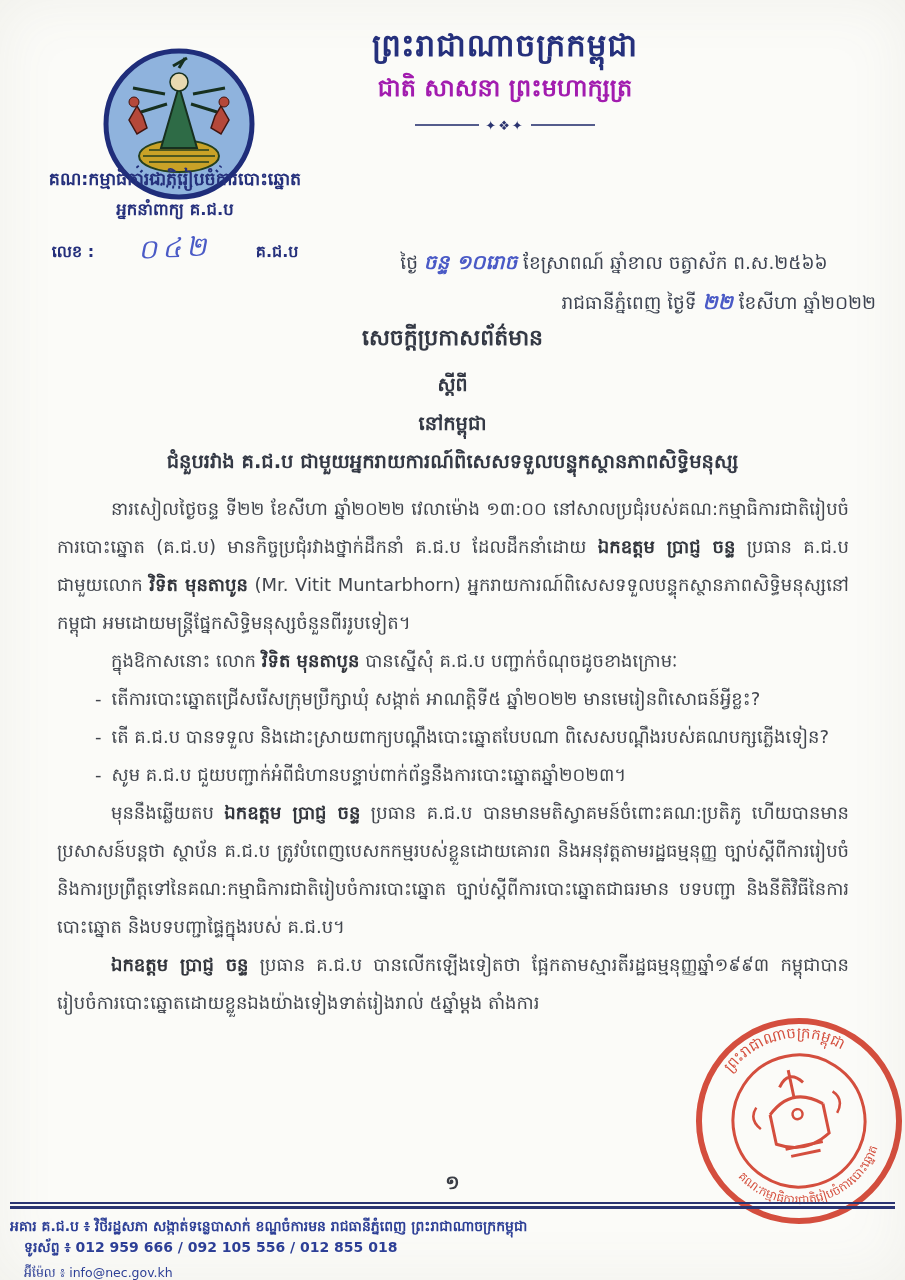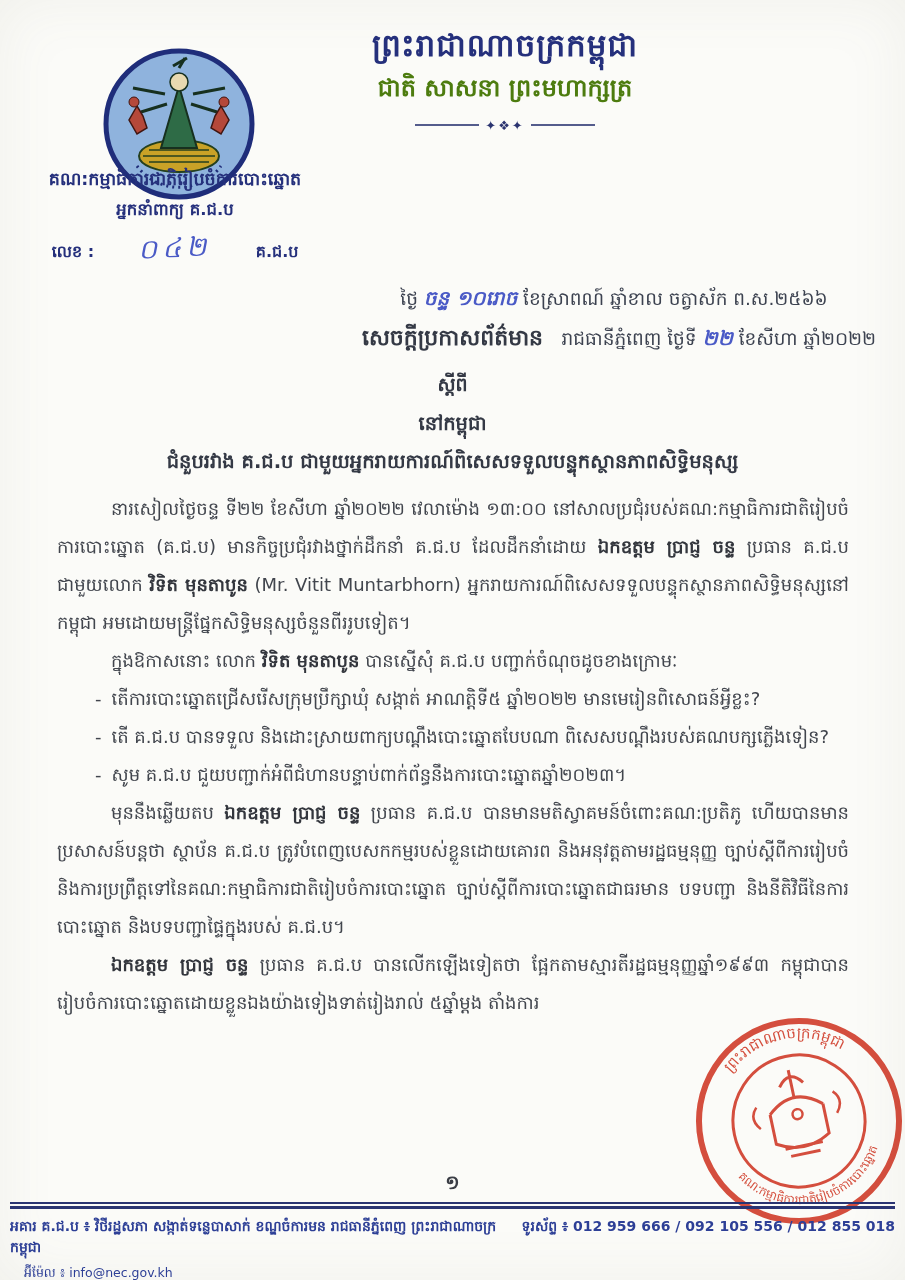--- a/index.html
+++ b/index.html
@@ -6,33 +6,33 @@
   .page{
     position:relative;width:905px;height:1280px;margin:0 auto;
     background:#fbfbf8;overflow:hidden;
     font-family:"DejaVu Sans",sans-serif;color:#41454d;
     box-shadow:inset 0 0 60px rgba(120,110,90,.08);
   }
   
   .emblem{position:absolute;left:103px;top:48px;width:152px;height:152px;}
   .head-center{position:absolute;left:270px;top:26px;width:470px;text-align:center;}
   .kingdom-title{font-size:31px;font-weight:bold;color:#25307c;letter-spacing:1px;line-height:1.25;}
-  .motto{font-size:24px;font-weight:bold;color:#4d7c0f;margin-top:8px;line-height:1.3;}
+  .motto{font-size:24px;font-weight:bold;color:#a21caf;margin-top:8px;line-height:1.3;}
   .ornament{margin-top:14px;display:flex;align-items:center;justify-content:center;gap:6px;color:#2b3470;}
   .orn-line{width:64px;height:2px;background:#2b3470;opacity:.8;}
   .orn-glyph{font-size:13px;letter-spacing:2px;}
   
   .org{position:absolute;left:2px;top:166px;width:346px;text-align:center;color:#25307c;}
   .org-name{font-size:17.5px;font-weight:bold;line-height:1.5;}
   .org-sub{font-size:16.5px;font-weight:bold;margin-top:7px;}
   .org-ref{font-size:16px;font-weight:bold;margin-top:8px;display:flex;justify-content:center;align-items:baseline;gap:44px;}
   .hand{color:#4a5ac6;font-style:italic;font-weight:normal;}
   .ref-num{font-size:27px;letter-spacing:5px;transform:rotate(-3deg);display:inline-block;}
   
-  .dateline{position:absolute;left:340px;top:248px;width:548px;color:#3c4250;margin-top:36px;}
+  .dateline{position:absolute;left:340px;top:248px;width:548px;color:#3c4250;}
   .date-l1{font-size:18.5px;text-align:center;line-height:1.4;}
   .date-l2{font-size:18.5px;text-align:right;margin-top:13px;padding-right:12px;}
   .date-hand{font-size:20px;font-weight:bold;}
   
   .doc-title{position:absolute;left:40px;top:323px;width:825px;text-align:center;color:#343945;}
   .t1{font-size:22px;font-weight:bold;line-height:1.4;}
   .t2{font-size:19px;font-weight:bold;margin-top:18px;}
   .t3{font-size:19.5px;font-weight:bold;margin-top:9px;line-height:1.5;}
   
   .body-text{position:absolute;left:57px;top:490px;width:792px;height:676px;overflow:hidden;
@@ -44,21 +44,21 @@
   .bullet .btxt{flex:1;}
   
   .stamp{position:absolute;left:692px;top:1014px;width:214px;height:214px;
     transform:rotate(-12deg);mix-blend-mode:multiply;opacity:.92;}
   
   .page-num{position:absolute;left:0;top:1170px;width:905px;text-align:center;
     font-size:19px;font-weight:bold;color:#3a3d45;}
   .footer{position:absolute;left:10px;top:1202px;width:885px;}
   .footer-rule{height:2px;border-top:2px solid #2a3472;border-bottom:3px solid #2a3472;}
   .foot-row{display:flex;justify-content:space-between;align-items:baseline;color:#2d3f96;}
-  .foot-row.km{margin-top:8px;font-size:14px;font-weight:bold;}
+  .foot-row.km{margin-top:8px;font-size:14px;font-weight:bold;flex-direction:column;}
   .foot-row.en{margin-top:6px;font-size:12.5px;}
   .foot-right{white-space:nowrap;padding-left:14px;}
 </style>
 </head>
 <body>
 
 <div class="page">
 
   <div class="emblem">
     <svg viewBox="0 0 152 152" width="152" height="152">

